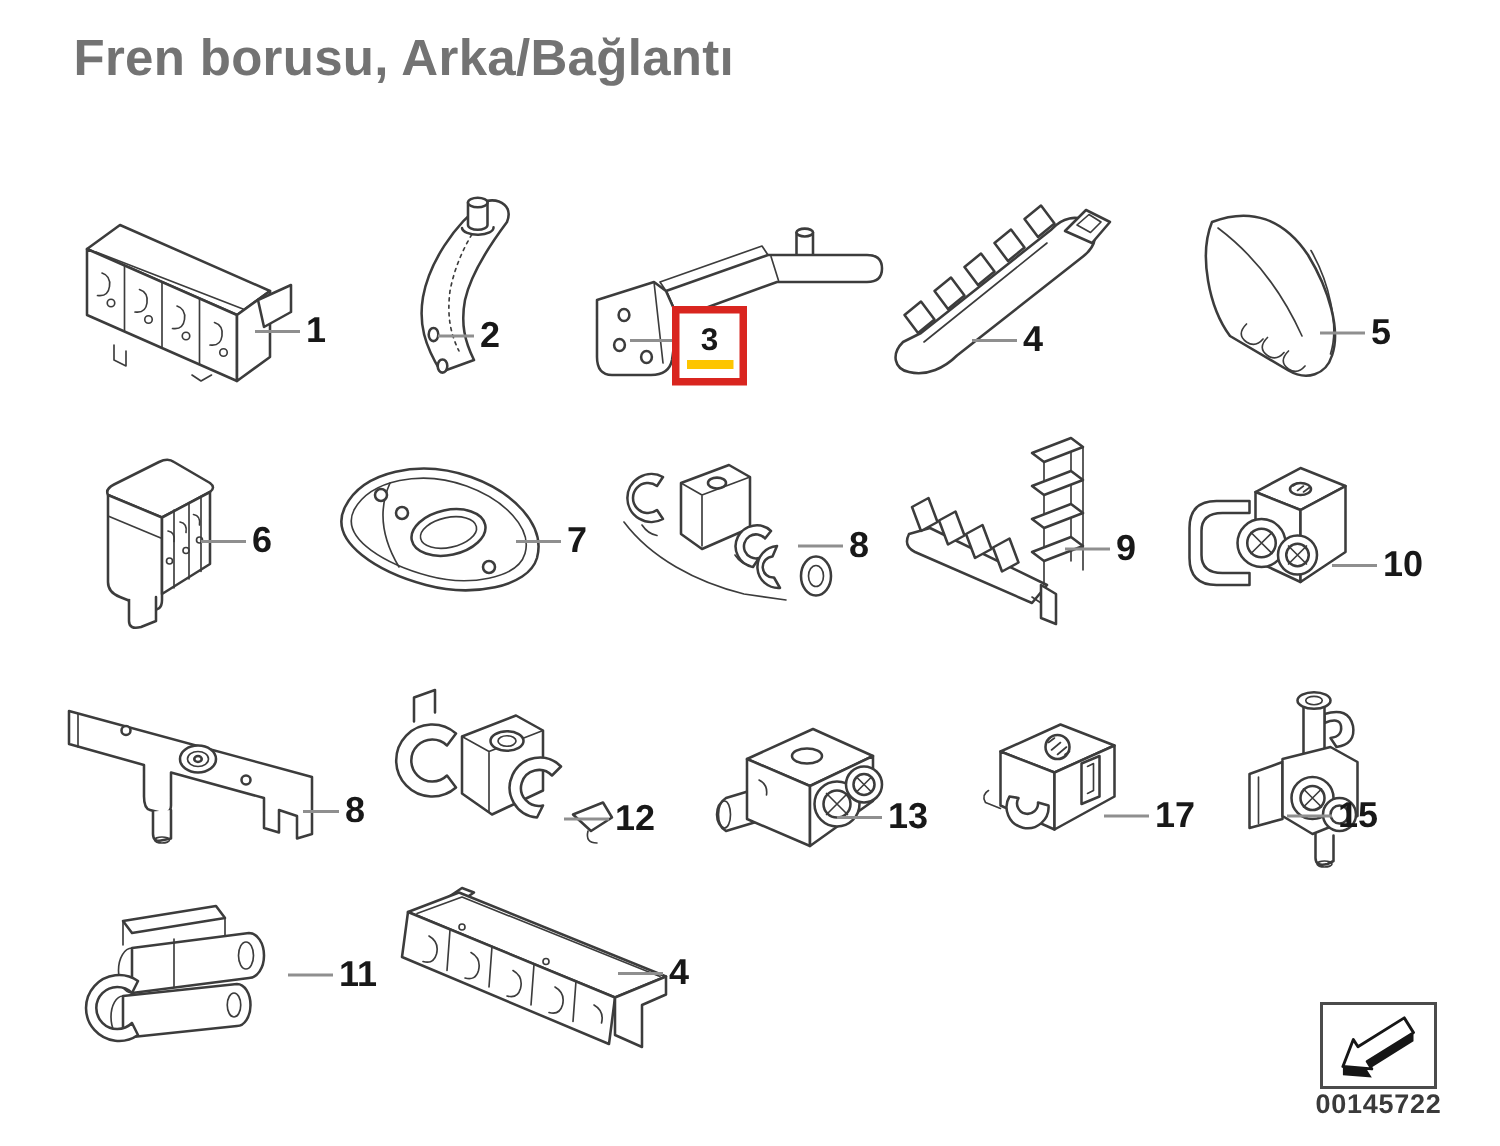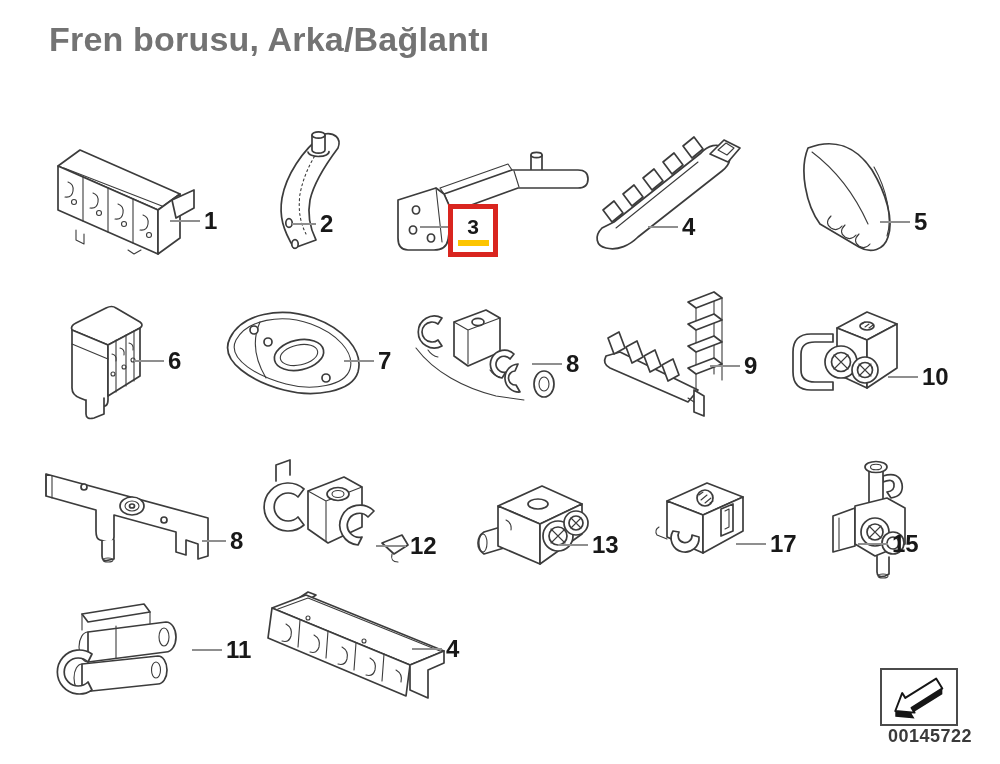--- a/index.html
+++ b/index.html
@@ -17,21 +17,21 @@
   .leader{width:30px;height:0;border-top:2px solid #8f8f8f;}
   .pnum{font-size:24px;font-weight:700;color:#181818;line-height:1;}
   .hl-leader{position:absolute;left:420px;top:226px;width:32px;height:0;border-top:2px solid #8f8f8f;}
   .hl-box{position:absolute;left:448px;top:204px;width:50px;height:53px;box-sizing:border-box;
           border:5px solid var(--hl-red,#d9251f);background:#fff;display:flex;flex-direction:column;
           align-items:center;justify-content:center;gap:3px;cursor:pointer;}
   .hl-box .pnum{font-size:21px;}
   .hl-bar{width:31px;height:6px;background:var(--hl-yellow,#fdc500);}
   .code-box{position:absolute;left:880px;top:668px;width:78px;height:58px;box-sizing:border-box;
             border:2px solid #4b4b4b;background:#fff;display:flex;align-items:center;justify-content:center;}
-  .code-text{position:absolute;left:866px;top:726px;width:106px;text-align:right;
+  .code-text{position:absolute;left:866px;top:726px;width:106px;text-align:center;
              font-size:18px;font-weight:700;color:#3a3a3a;letter-spacing:.5px;}
 </style>
 </head>
 <body>
 
 <div class="stage">
 
   <div class="title">Fren borusu, Arka/Bağlantı</div>
 
   <figure class="part" style="left:46px;top:136px;margin:0">

